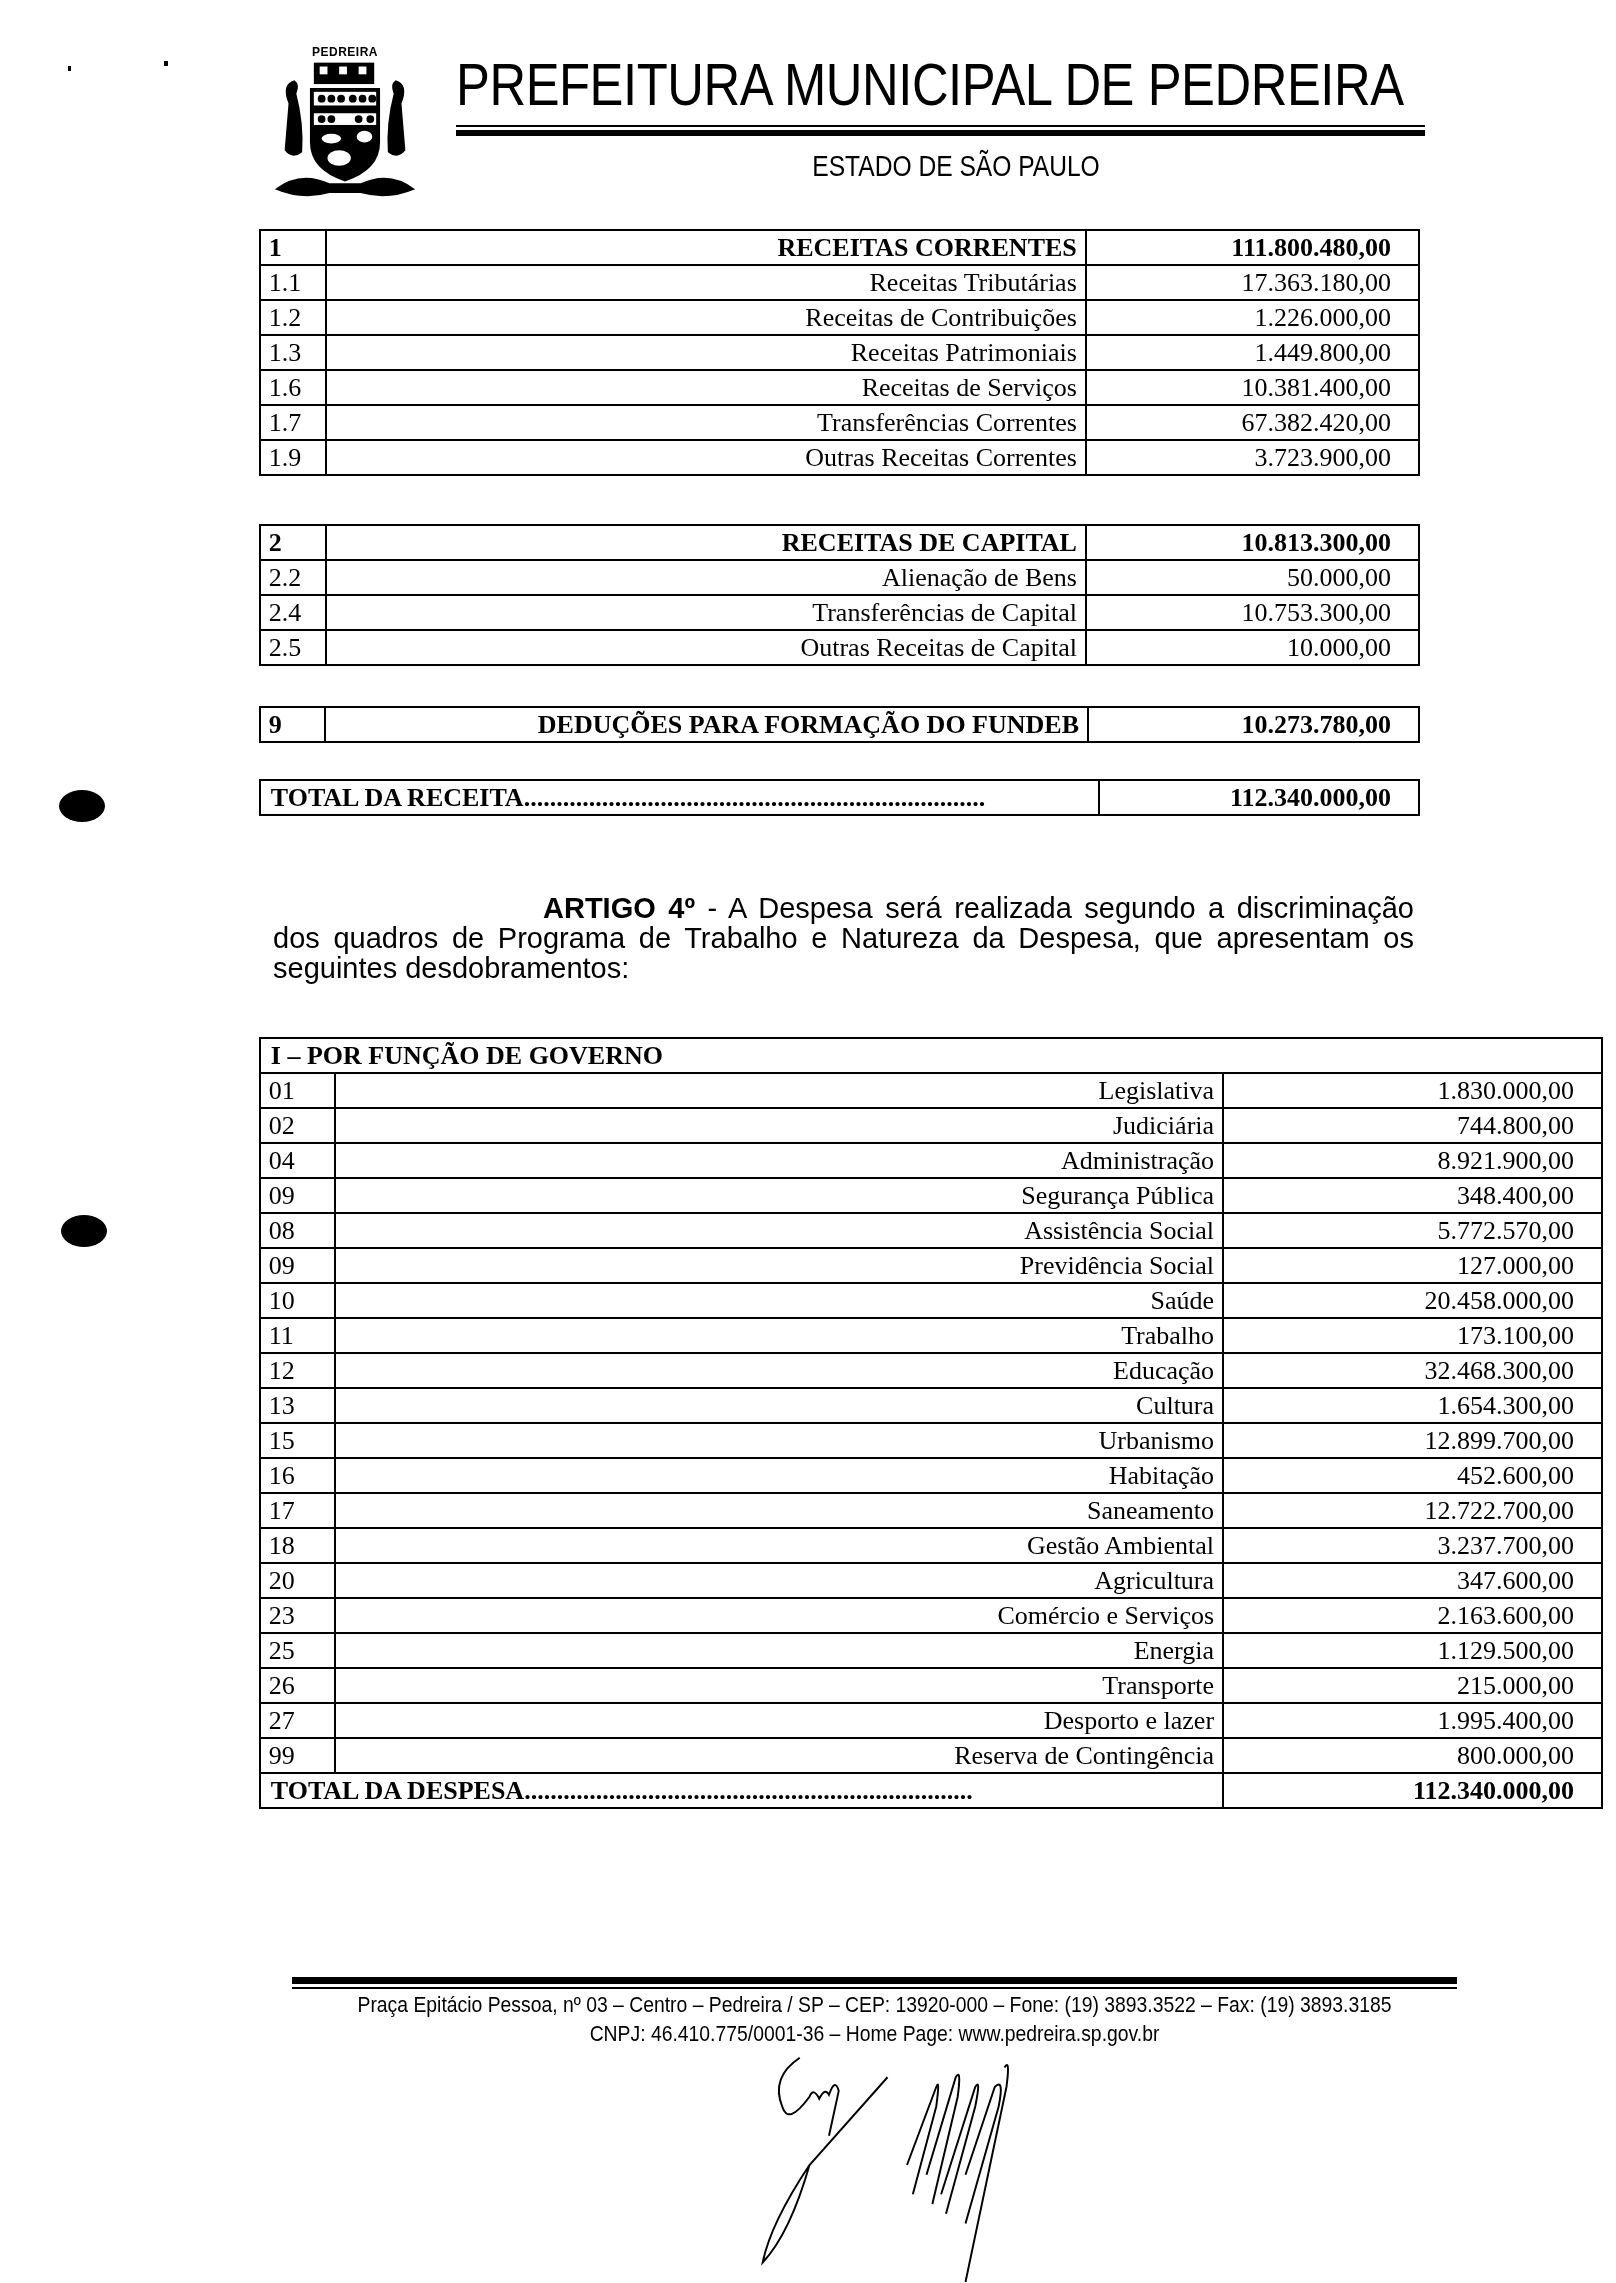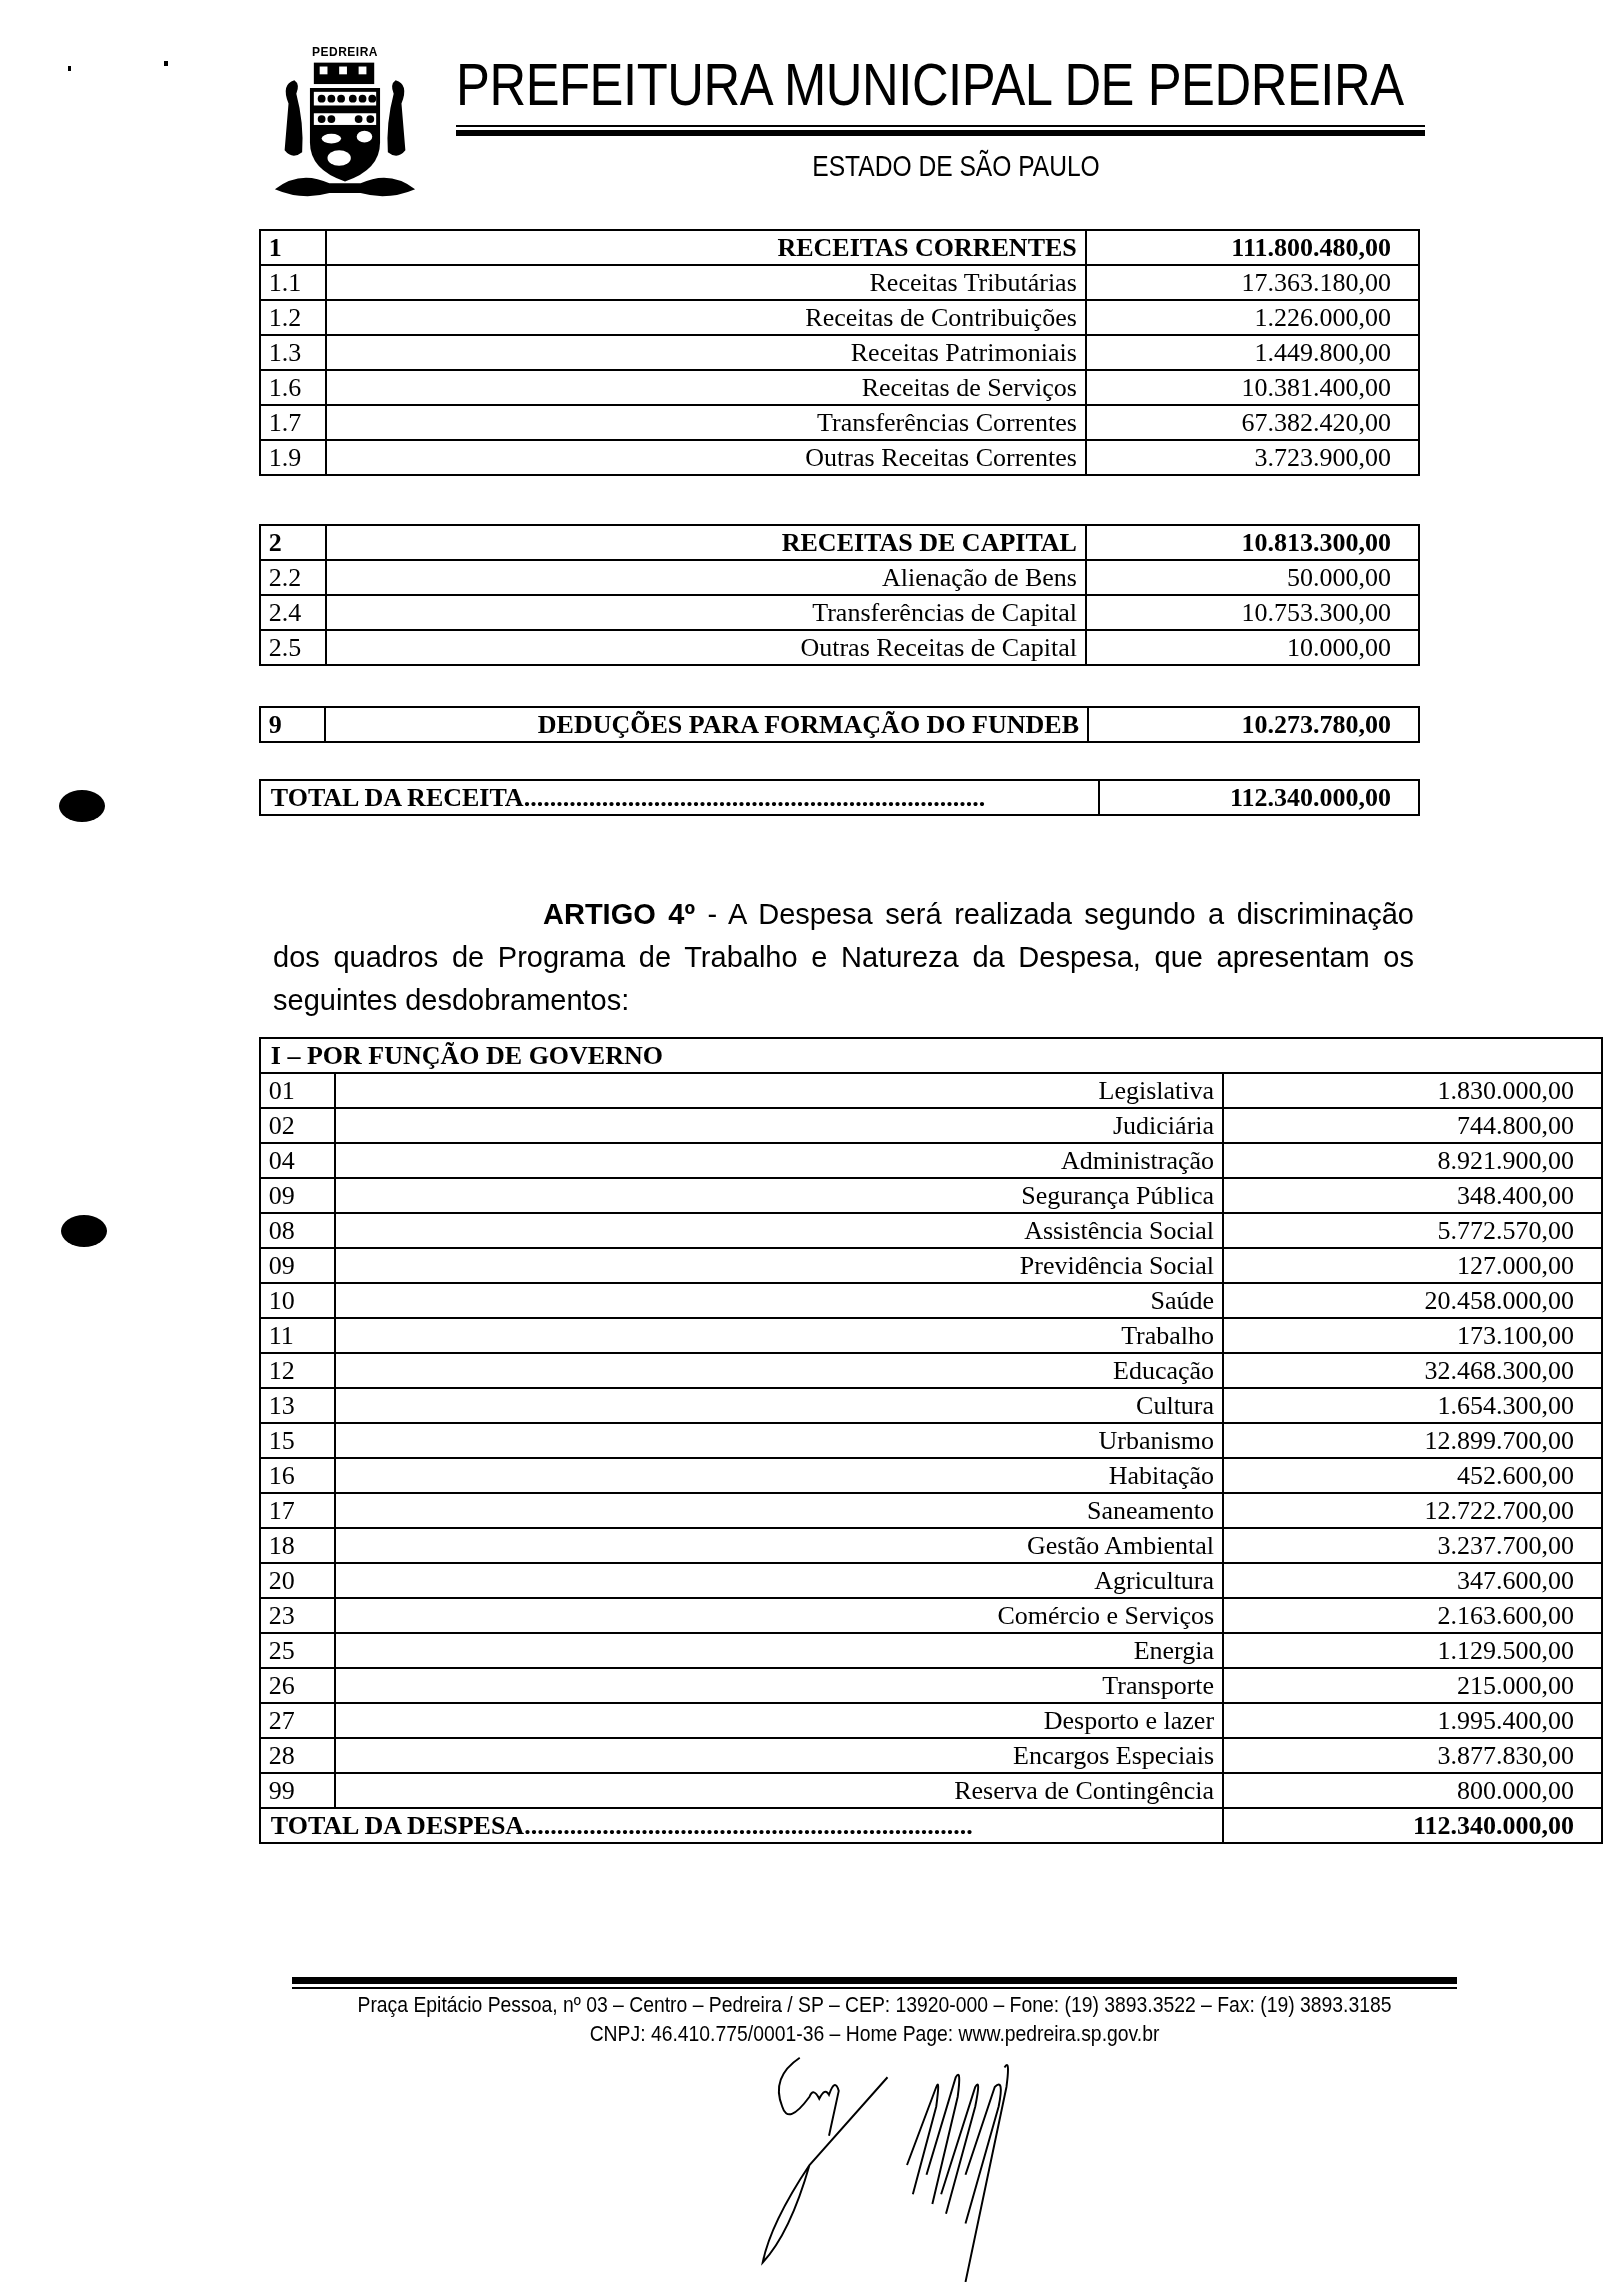--- a/index.html
+++ b/index.html
@@ -30,21 +30,21 @@
   .t1 { left: 259px; top: 229px; width: 1161px; }
   .t2 { left: 259px; top: 524px; width: 1161px; }
   .t3 { left: 259px; top: 706px; width: 1161px; }
   .t4 { left: 259px; top: 779px; width: 1161px; }
   .t5 { left: 259px; top: 1037px; width: 1344px; }
   .t5 td.code { width: 57px; }
   .t5 td.desc { width: 741px; padding-left: 28px; }
   .bold { font-weight: bold; }
 
   
-  .para { left: 273px; top: 893px; width: 1141px; font-family: "Liberation Sans", sans-serif; font-size: 29px; line-height: 43px; text-align: justify; }
+  .para { left: 273px; top: 893px; width: 1141px; font-family: "Liberation Sans", sans-serif; font-size: 29px; line-height: 30px; text-align: justify; }
   .para .lead { padding-left: 270px; }
   .para .artigo { font-weight: bold; }
 
   
   .frule-thick { left: 292px; top: 1977px; width: 1165px; height: 6.8px; background: #000; }
   .frule-thin { left: 292px; top: 1987px; width: 1165px; height: 2px; background: #000; }
   .faddr { left: 292px; top: 1992px; width: 1165px; text-align: center; font-family: "Liberation Sans", sans-serif; font-size: 21.5px; line-height: 27px; white-space: nowrap; transform: scaleX(0.9); transform-origin: center top; }
   .fcnpj { left: 292px; top: 2021px; width: 1165px; text-align: center; font-family: "Liberation Sans", sans-serif; font-size: 21.5px; line-height: 27px; white-space: nowrap; transform: scaleX(0.9); transform-origin: center top; }
   .sig { left: 741px; top: 2048px; width: 449px; height: 234px; }
 </style>
@@ -281,25 +281,20 @@
         <td class="code">26</td>
         <td class="desc">Transporte</td>
         <td class="val">215.000,00</td>
       </tr>
       <tr>
         <td class="code">27</td>
         <td class="desc">Desporto e lazer</td>
         <td class="val">1.995.400,00</td>
       </tr>
       <tr>
-        <td class="code">28</td>
-        <td class="desc">Encargos Especiais</td>
-        <td class="val">3.877.830,00</td>
-      </tr>
-      <tr>
         <td class="code">99</td>
         <td class="desc">Reserva de Contingência</td>
         <td class="val">800.000,00</td>
       </tr>
     </tbody>
   <tbody>
       <tr class="head">
     <td colspan="2" class="bold" style="overflow:hidden; max-width:835px;">TOTAL DA DESPESA.....................................................................</td>
     <td class="val bold">112.340.000,00</td>
   </tr>

